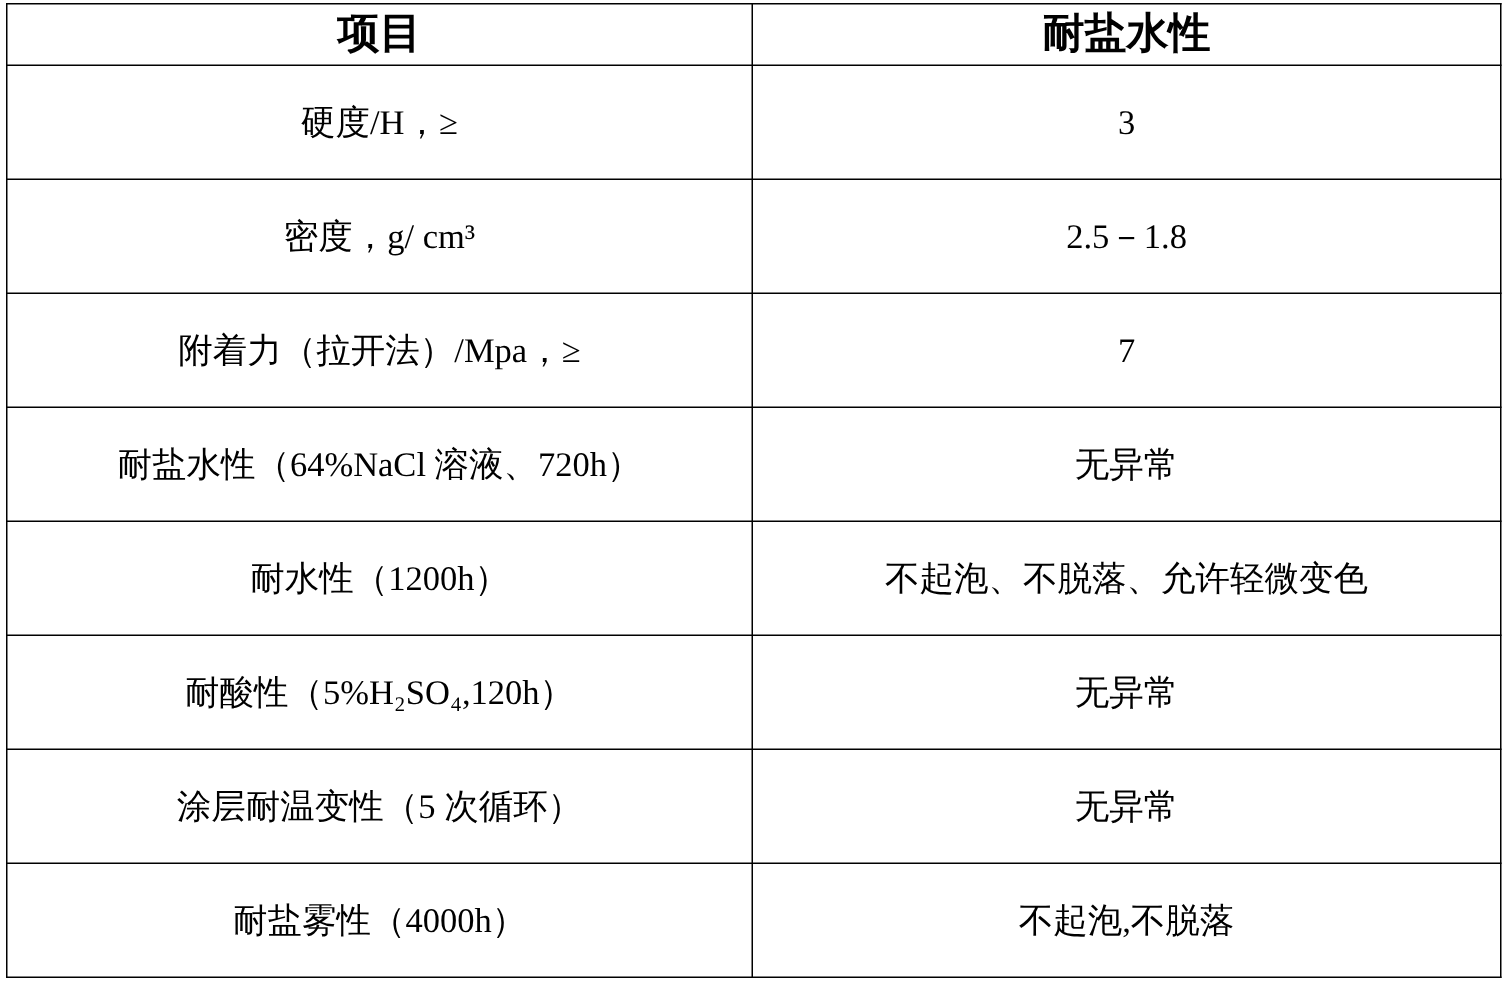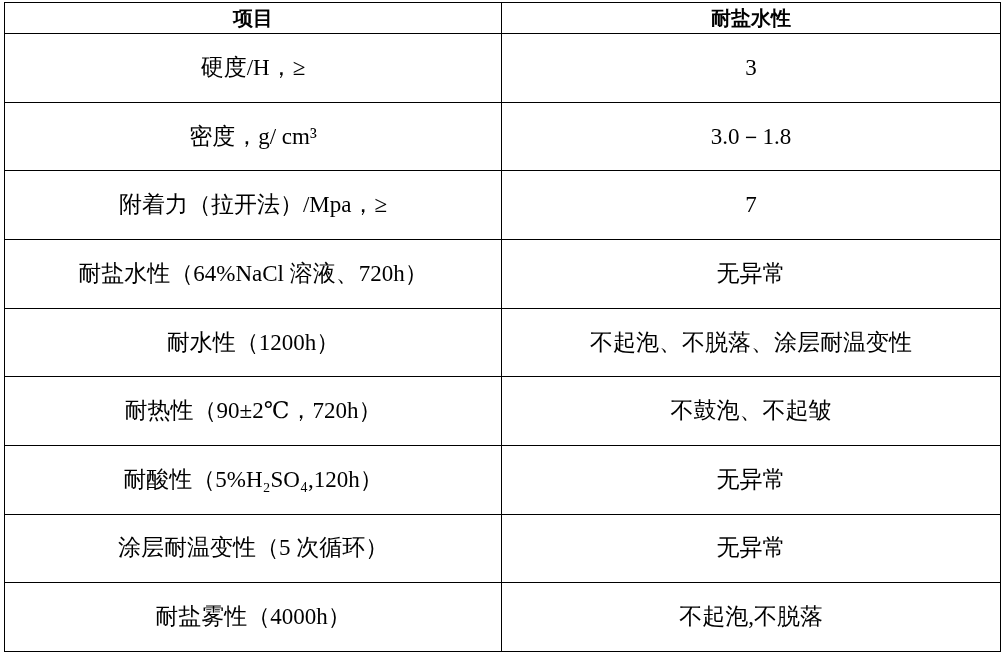--- a/index.html
+++ b/index.html
@@ -30,21 +30,21 @@
     border: 1px solid #000000;
     text-align: center;
     vertical-align: middle;
     padding: 2px 6px;
     font-size: 23px;
     line-height: 1.3;
     font-weight: normal;
   }
   table.spec-table thead th {
     font-weight: bold;
-    font-size: 20px;
+    font-size: 28px;
     margin-left: 38px;
   }
   col.col-item { width: 497px; }
   col.col-value { width: 499px; }
   .cell-text {
     display: block;
     white-space: nowrap;
   }
 </style>
 </head>
@@ -73,21 +73,21 @@
           </td>
         <td>
             <span class="cell-text">3</span>
           </td>
       </tr>
       <tr>
         <td>
             <span class="cell-text">密度，g/ cm³</span>
           </td>
         <td>
-            <span class="cell-text">3.0－1.8</span>
+            <span class="cell-text">2.5－1.8</span>
           </td>
       </tr>
       <tr>
         <td>
             <span class="cell-text">附着力（拉开法）/Mpa，≥</span>
           </td>
         <td>
             <span class="cell-text">7</span>
           </td>
       </tr>
@@ -97,29 +97,21 @@
           </td>
         <td>
             <span class="cell-text">无异常</span>
           </td>
       </tr>
       <tr>
         <td>
             <span class="cell-text">耐水性（1200h）</span>
           </td>
         <td>
-            <span class="cell-text">不起泡、不脱落、涂层耐温变性</span>
-          </td>
-      </tr>
-      <tr>
-        <td>
-            <span class="cell-text">耐热性（90±2℃，720h）</span>
-          </td>
-        <td>
-            <span class="cell-text">不鼓泡、不起皱</span>
+            <span class="cell-text">不起泡、不脱落、允许轻微变色</span>
           </td>
       </tr>
       <tr>
         <td>
             <span class="cell-text">耐酸性（5%H₂SO₄,120h）</span>
           </td>
         <td>
             <span class="cell-text">无异常</span>
           </td>
       </tr>

